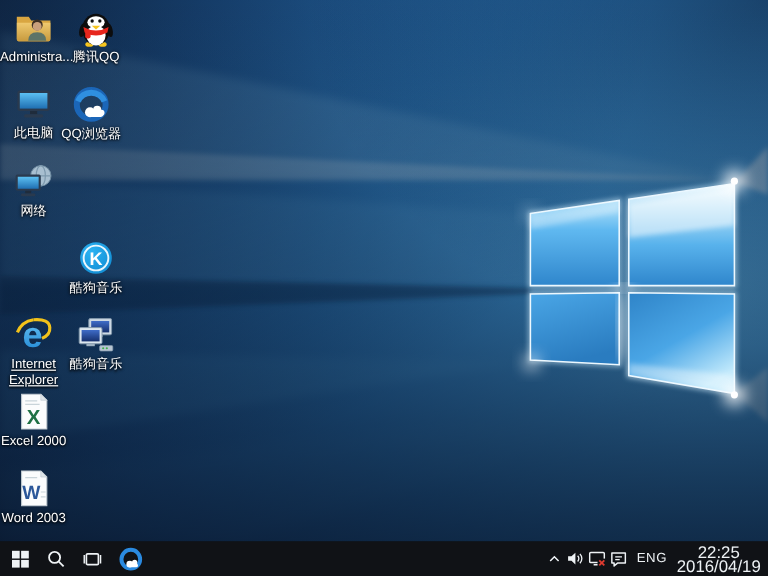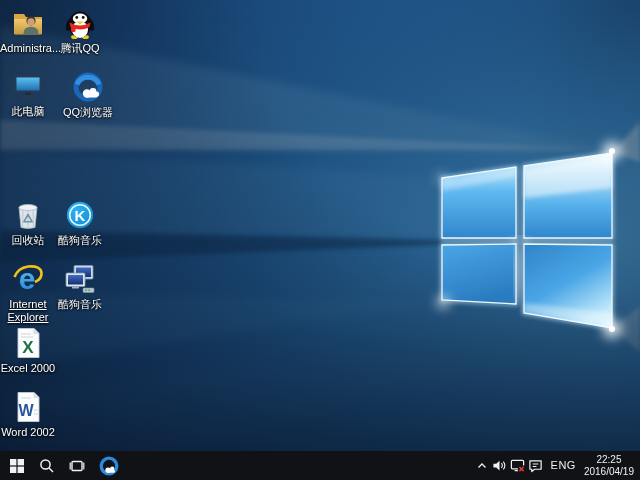--- a/index.html
+++ b/index.html
@@ -17,21 +17,21 @@
 
   
   .taskbar{position:absolute;left:0;bottom:0;width:640px;height:29px;background:#101216;
     display:flex;align-items:center;z-index:5;}
   .tb-btn{background:none;border:0;padding:0;margin:0;width:30px;height:29px;
     display:flex;align-items:center;justify-content:center;cursor:pointer;}
   .tb-btn.app{width:34px;}
   .tray{margin-left:auto;display:flex;align-items:center;height:18px;}
   .tray-btn{width:18px;height:29px;display:flex;align-items:center;justify-content:center;cursor:pointer;}
   .tray-lang{color:#eef2f5;font-size:11px;letter-spacing:.5px;padding:0 6px;line-height:29px;cursor:pointer;}
-  .tray-clock{color:#eef2f5;font-size:10px;line-height:12px;text-align:center;padding:0 6px 0 2px;cursor:pointer;}
+  .tray-clock{color:#eef2f5;font-size:14px;line-height:12px;text-align:center;padding:0 6px 0 2px;cursor:pointer;}
 </style>
 </head>
 <body>
 
 <div class="screen">
 
   <div class="wallpaper">
     <svg width="640" height="480" viewBox="0 0 640 480">
       <defs>
         <radialGradient id="wp-bg" cx="0.93" cy="0.50" r="1.15">
@@ -169,30 +169,33 @@
   <div class="icon-cell" style="left:0;top:69px">
     <svg class="glyph" viewBox="0 0 34 34">
       <rect x="3.5" y="6.5" width="27" height="17" rx="1.8" fill="#2a3a4e"></rect>
       <rect x="5.5" y="8.5" width="23" height="13" fill="url(#ic-scr)"></rect>
       <rect x="14" y="23.5" width="6" height="2.8" fill="#1f2c3c"></rect>
       <rect x="9" y="26.3" width="16" height="2.6" rx="1.3" fill="#2a3a4e"></rect>
     </svg>
     <div class="icon-label">此电脑</div>
   </div>
 
-
-  <div class="icon-cell" style="left:0;top:198px">
-    <svg class="glyph" viewBox="0 0 34 34">
-      <path d="M8,9.5 L26,9.5 L24,29.5 Q17,31.5 10,29.5 Z" fill="#dfe6ea" stroke="#aab8c2" stroke-width="0.8"></path>
-      <path d="M12,10.5 L11.5,29.6 M17,11 L17,30.3 M22,10.5 L22.5,29.6" stroke="#c2cdd4" stroke-width="1.2" fill="none"></path>
-      <ellipse cx="17" cy="9.5" rx="9" ry="3" fill="#eef3f6" stroke="#aab8c2" stroke-width="0.8"></ellipse>
-      <path d="M17,16.5 l4.2,7.3 h-8.4 Z" fill="none" stroke="#7293a6" stroke-width="1.6" stroke-linejoin="round"></path>
-    </svg>
-    <div class="icon-label">回收站</div>
-  </div>
+  <div class="icon-cell" style="left:0;top:134px">
+    <svg class="glyph" viewBox="0 0 34 34">
+      <circle cx="23" cy="12.5" r="8.5" fill="#a8bfd0" stroke="#6f8ba0" stroke-width="0.8"></circle>
+      <ellipse cx="23" cy="12.5" rx="3.8" ry="8.5" fill="none" stroke="#7d99ad" stroke-width="1"></ellipse>
+      <line x1="14.5" y1="12.5" x2="31.5" y2="12.5" stroke="#7d99ad" stroke-width="1"></line>
+      <rect x="2" y="11.5" width="21" height="13.5" rx="1.5" fill="#2a3a4e"></rect>
+      <rect x="3.8" y="13.3" width="17.4" height="10" fill="url(#ic-scr)"></rect>
+      <rect x="10" y="25" width="5" height="2.3" fill="#1f2c3c"></rect>
+      <rect x="6.5" y="27.3" width="12" height="2.2" rx="1" fill="#2a3a4e"></rect>
+    </svg>
+    <div class="icon-label">网络</div>
+  </div>
+
 
   <div class="icon-cell wrap" style="left:0;top:262px">
     <svg class="glyph" viewBox="0 0 34 34">
       <path d="M3.5,15 Q7,6 17,4.5" stroke="#f2c21a" stroke-width="2.6" fill="none"></path>
       <text x="16" y="27" text-anchor="middle" font-size="30" font-weight="bold" fill="url(#ic-ie)">e</text>
       <path d="M17,4.5 Q30,3.5 30.5,11 Q31,17 24,20" stroke="#f2c21a" stroke-width="2.6" fill="none"></path>
     </svg>
     <div class="icon-label">Internet Explorer</div>
   </div>
 
@@ -206,42 +209,42 @@
     <div class="icon-label">Excel 2000</div>
   </div>
 
   <div class="icon-cell" style="left:0;top:390px">
     <svg class="glyph" viewBox="0 0 34 34">
       <path d="M7,2.5 h16 l5,5 v24 h-21 Z" fill="#fbfcfd" stroke="#c3ccd3" stroke-width="0.9"></path>
       <path d="M23,2.5 l5,5 h-5 Z" fill="#dfe6ea" stroke="#c3ccd3" stroke-width="0.6"></path>
       <path d="M10,8 h10 M23,20 h4 M23,24 h4" stroke="#c9d4da" stroke-width="1"></path>
       <text x="15" y="26" text-anchor="middle" font-size="16" font-weight="bold" fill="#2b579a">W</text>
     </svg>
-    <div class="icon-label">Word 2002</div>
+    <div class="icon-label">Word 2003</div>
   </div>
 
   <div class="icon-cell" style="left:52px;top:6px">
     <svg class="glyph" viewBox="0 0 34 34">
       <ellipse cx="5.8" cy="19" rx="2.6" ry="6" fill="#0d0d0d" transform="rotate(14 5.8 19)"></ellipse>
       <ellipse cx="28.2" cy="19" rx="2.6" ry="6" fill="#0d0d0d" transform="rotate(-14 28.2 19)"></ellipse>
       <ellipse cx="11.5" cy="31" rx="3.4" ry="2" fill="#f6c51e"></ellipse>
       <ellipse cx="22.5" cy="31" rx="3.4" ry="2" fill="#f6c51e"></ellipse>
       <ellipse cx="17" cy="18.5" rx="11.5" ry="13" fill="#0d0d0d"></ellipse>
       <ellipse cx="17" cy="12.5" rx="7.2" ry="5" fill="#fff"></ellipse>
       <ellipse cx="17" cy="23.5" rx="8" ry="8.5" fill="#fff"></ellipse>
       <circle cx="13.8" cy="11.5" r="1.4" fill="#111"></circle>
       <circle cx="20.2" cy="11.5" r="1.4" fill="#111"></circle>
       <polygon points="13.5,15.5 20.5,15.5 17,18.5" fill="#f6c51e"></polygon>
       <path d="M6.5,16.5 q10.5,6 21,0 l-1,4.5 q-9.5,5 -19,0 Z" fill="#e7261d"></path>
       <rect x="8" y="19" width="4.5" height="7" rx="1.5" fill="#e7261d"></rect>
     </svg>
     <div class="icon-label">腾讯QQ</div>
   </div>
 
-  <div class="icon-cell" style="left:60px;top:70px">
+  <div class="icon-cell" style="left:48px;top:70px">
     <svg class="glyph" viewBox="0 0 34 34">
       <circle cx="17" cy="17" r="12" fill="none" stroke="#1b66b8" stroke-width="5"></circle>
       <path d="M6,14.5 a12,12 0 0 1 22,0" stroke="#2f8fe0" stroke-width="5" fill="none"></path>
       <g fill="#fff">
         <circle cx="16" cy="23.5" r="4.2"></circle>
         <circle cx="22" cy="21.5" r="3.4"></circle>
         <circle cx="25.5" cy="24" r="2.6"></circle>
         <rect x="14" y="23" width="13" height="4.5" rx="2.2"></rect>
       </g>
     </svg>

